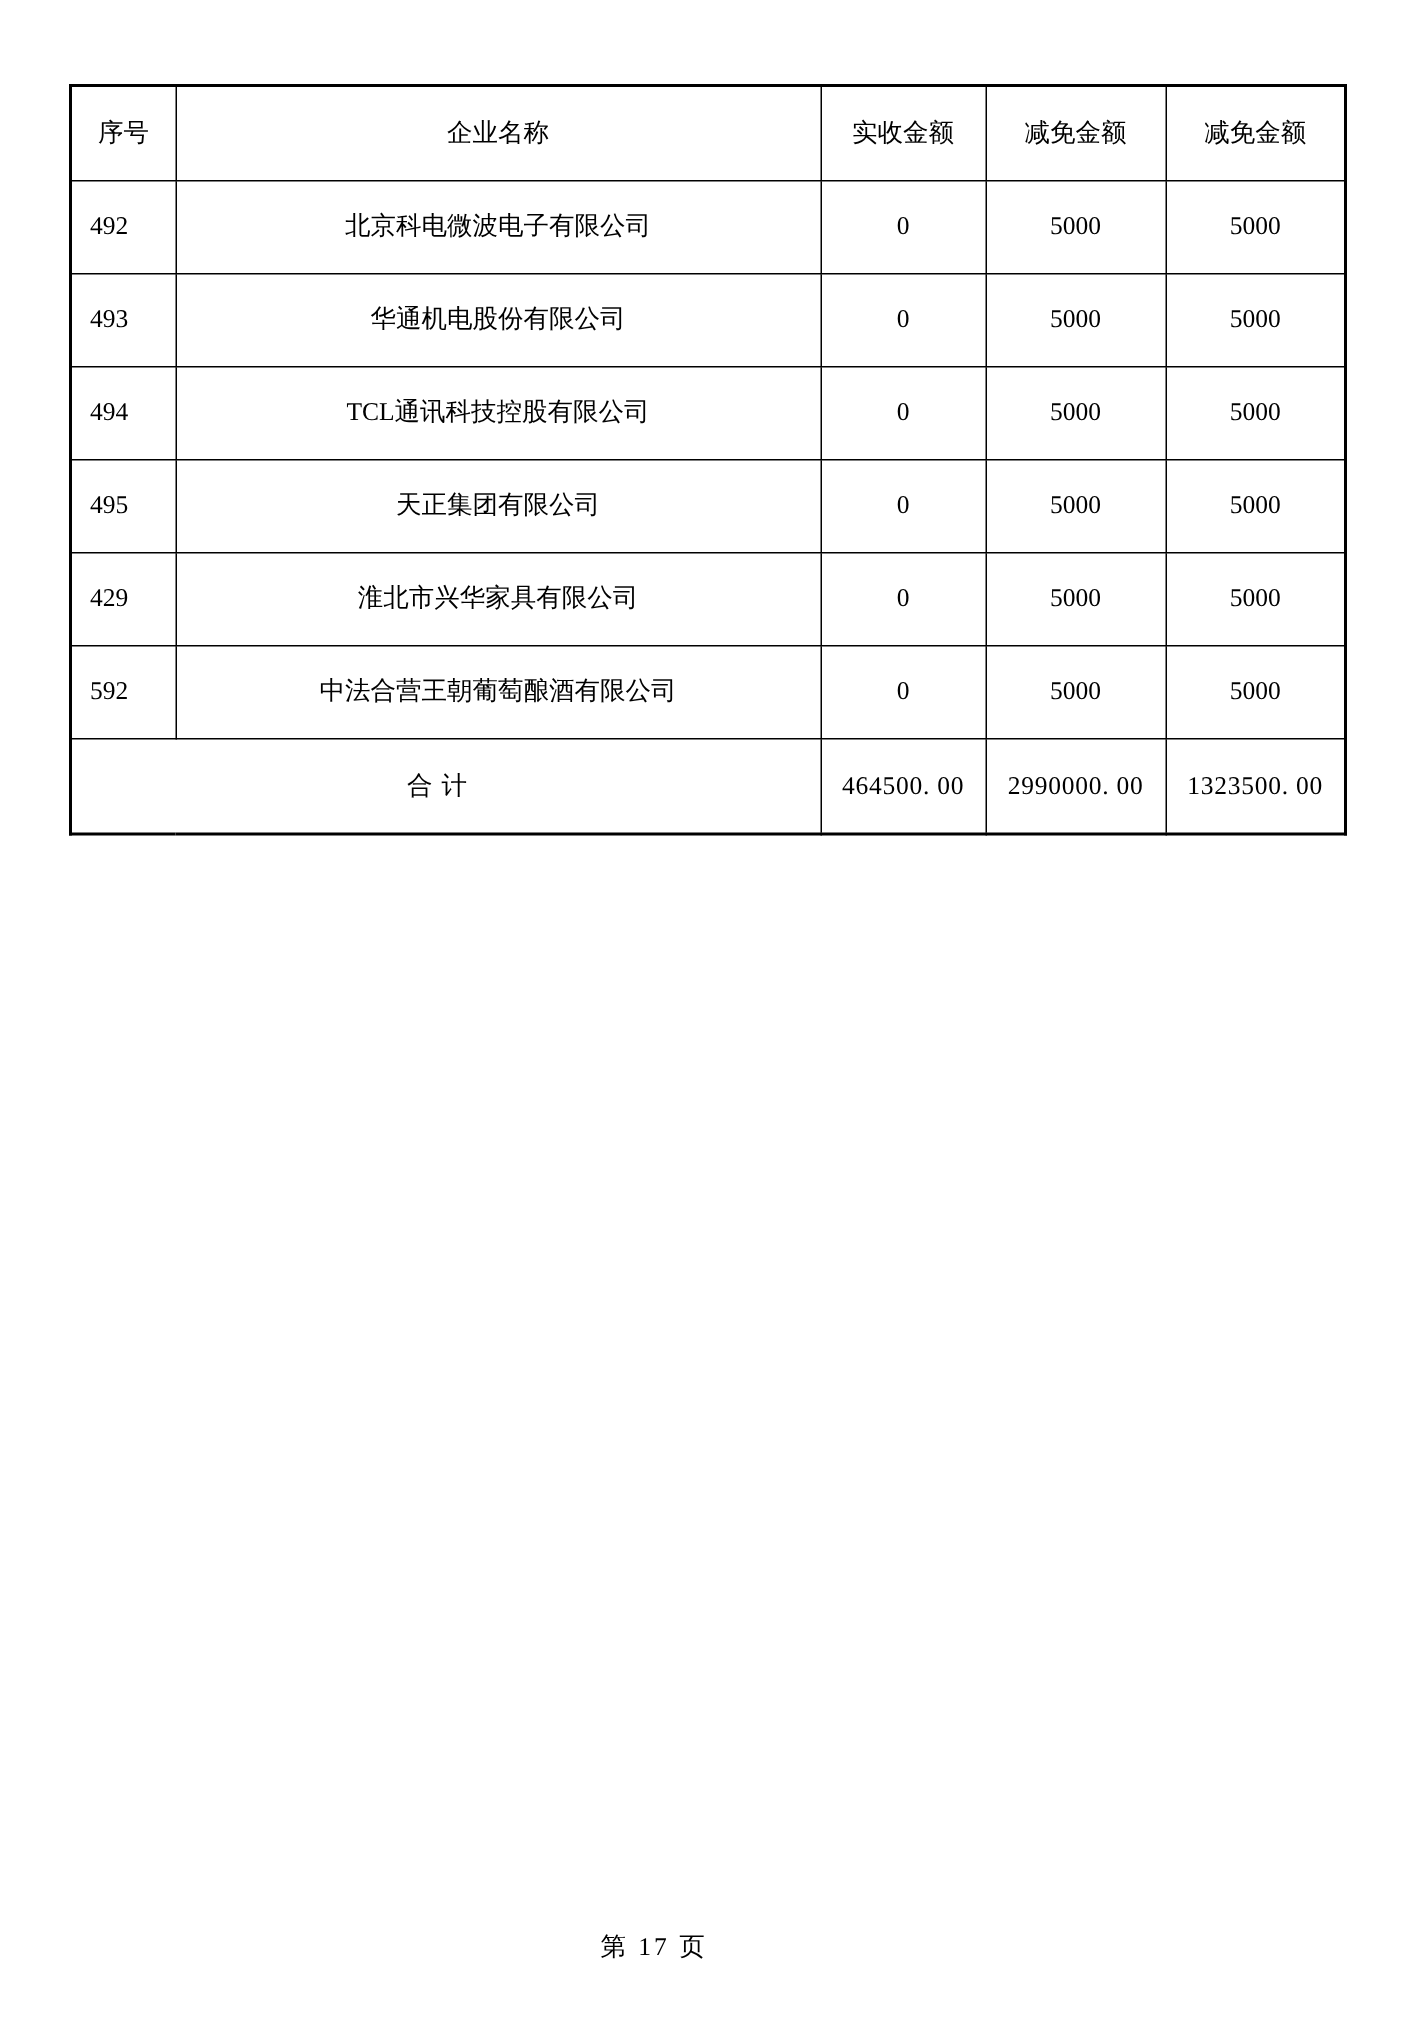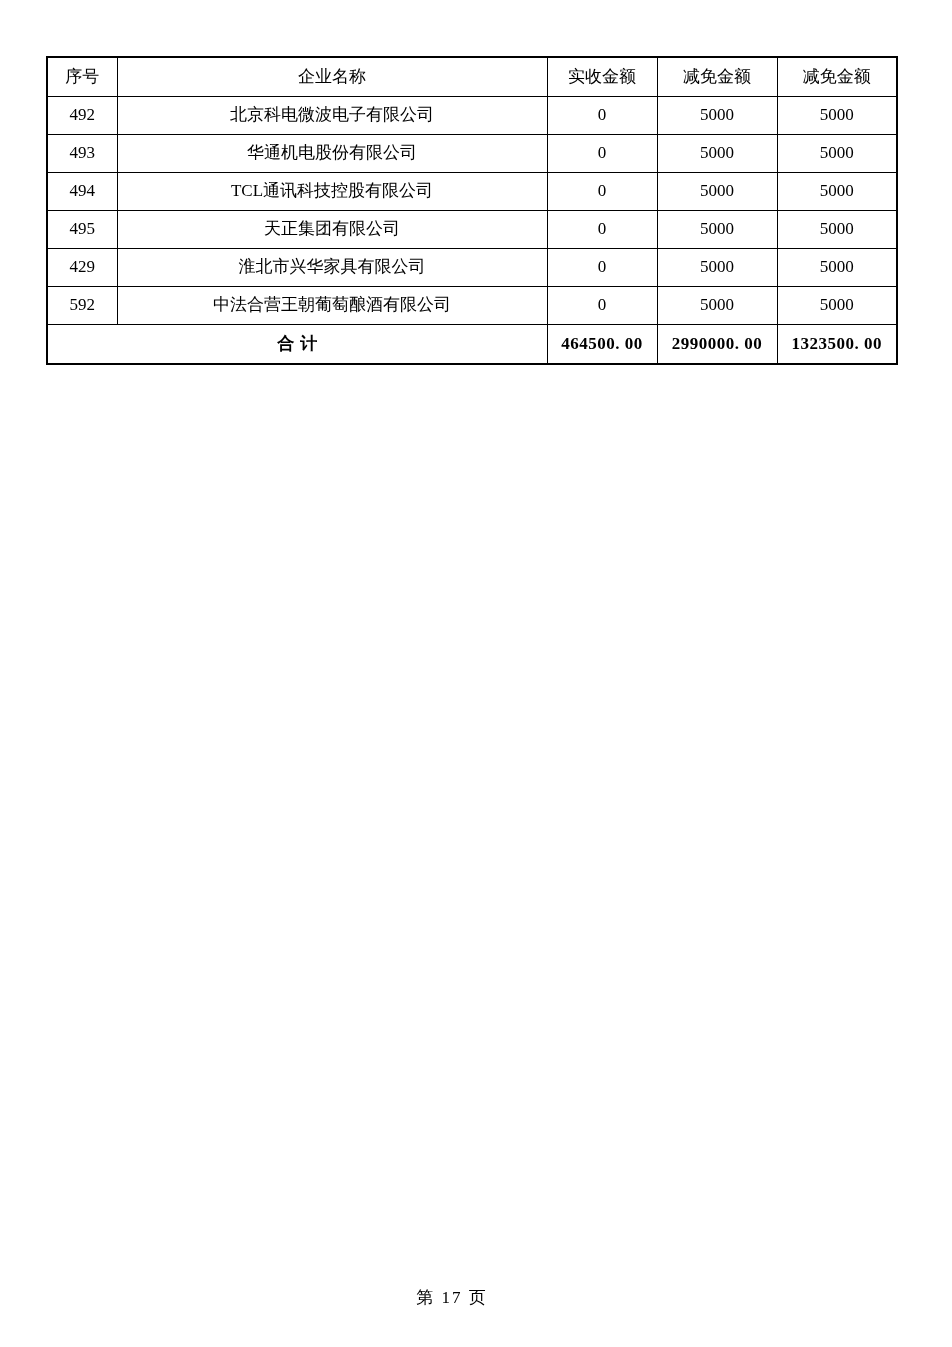--- a/index.html
+++ b/index.html
@@ -27,21 +27,21 @@
     width: 850px;
   }
   table.data-table {
     border-collapse: collapse;
     width: 850px;
     table-layout: fixed;
   }
   table.data-table td,
   table.data-table th {
     border: 1px solid #000000;
-    padding: 0;
+    padding: 12px;
     font-weight: normal;
     font-size: 17px;
     line-height: 1.2;
   }
   
   table.data-table {
     border: 2px solid #000000;
   }
   col.c-seq { width: 70px; }
   col.c-name { width: 430px; }
@@ -54,46 +54,45 @@
     text-align: center;
     vertical-align: middle;
     font-size: 17px;
     font-family: "Liberation Serif", serif;
   }
   tbody td {
     height: 37px;
     vertical-align: middle;
   }
   td.seq {
-    text-align: center;
     font-size: 17px;
   }
   td.name {
     text-align: center;
     padding-left: 10px;
     font-size: 17px;
   }
   td.num {
     text-align: center;
     font-size: 17px;
   }
   tr.total-row td {
     height: 38px;
-    font-weight: bold;
+    font-weight: normal;
     text-align: center;
     font-size: 17px;
     letter-spacing: 0.5px;
   }
   tr.total-row td.total-label {
     letter-spacing: 6px;
     padding-left: 6px;
   }
   .footer {
     position: absolute;
-    left: 16px;
+    left: 0;
     top: 1286px;
     width: 872px;
     text-align: center;
     font-size: 17px;
     font-family: "Liberation Serif", serif;
   }
   .footer span { letter-spacing: 2px; }
 </style>
 </head>
 <body>

